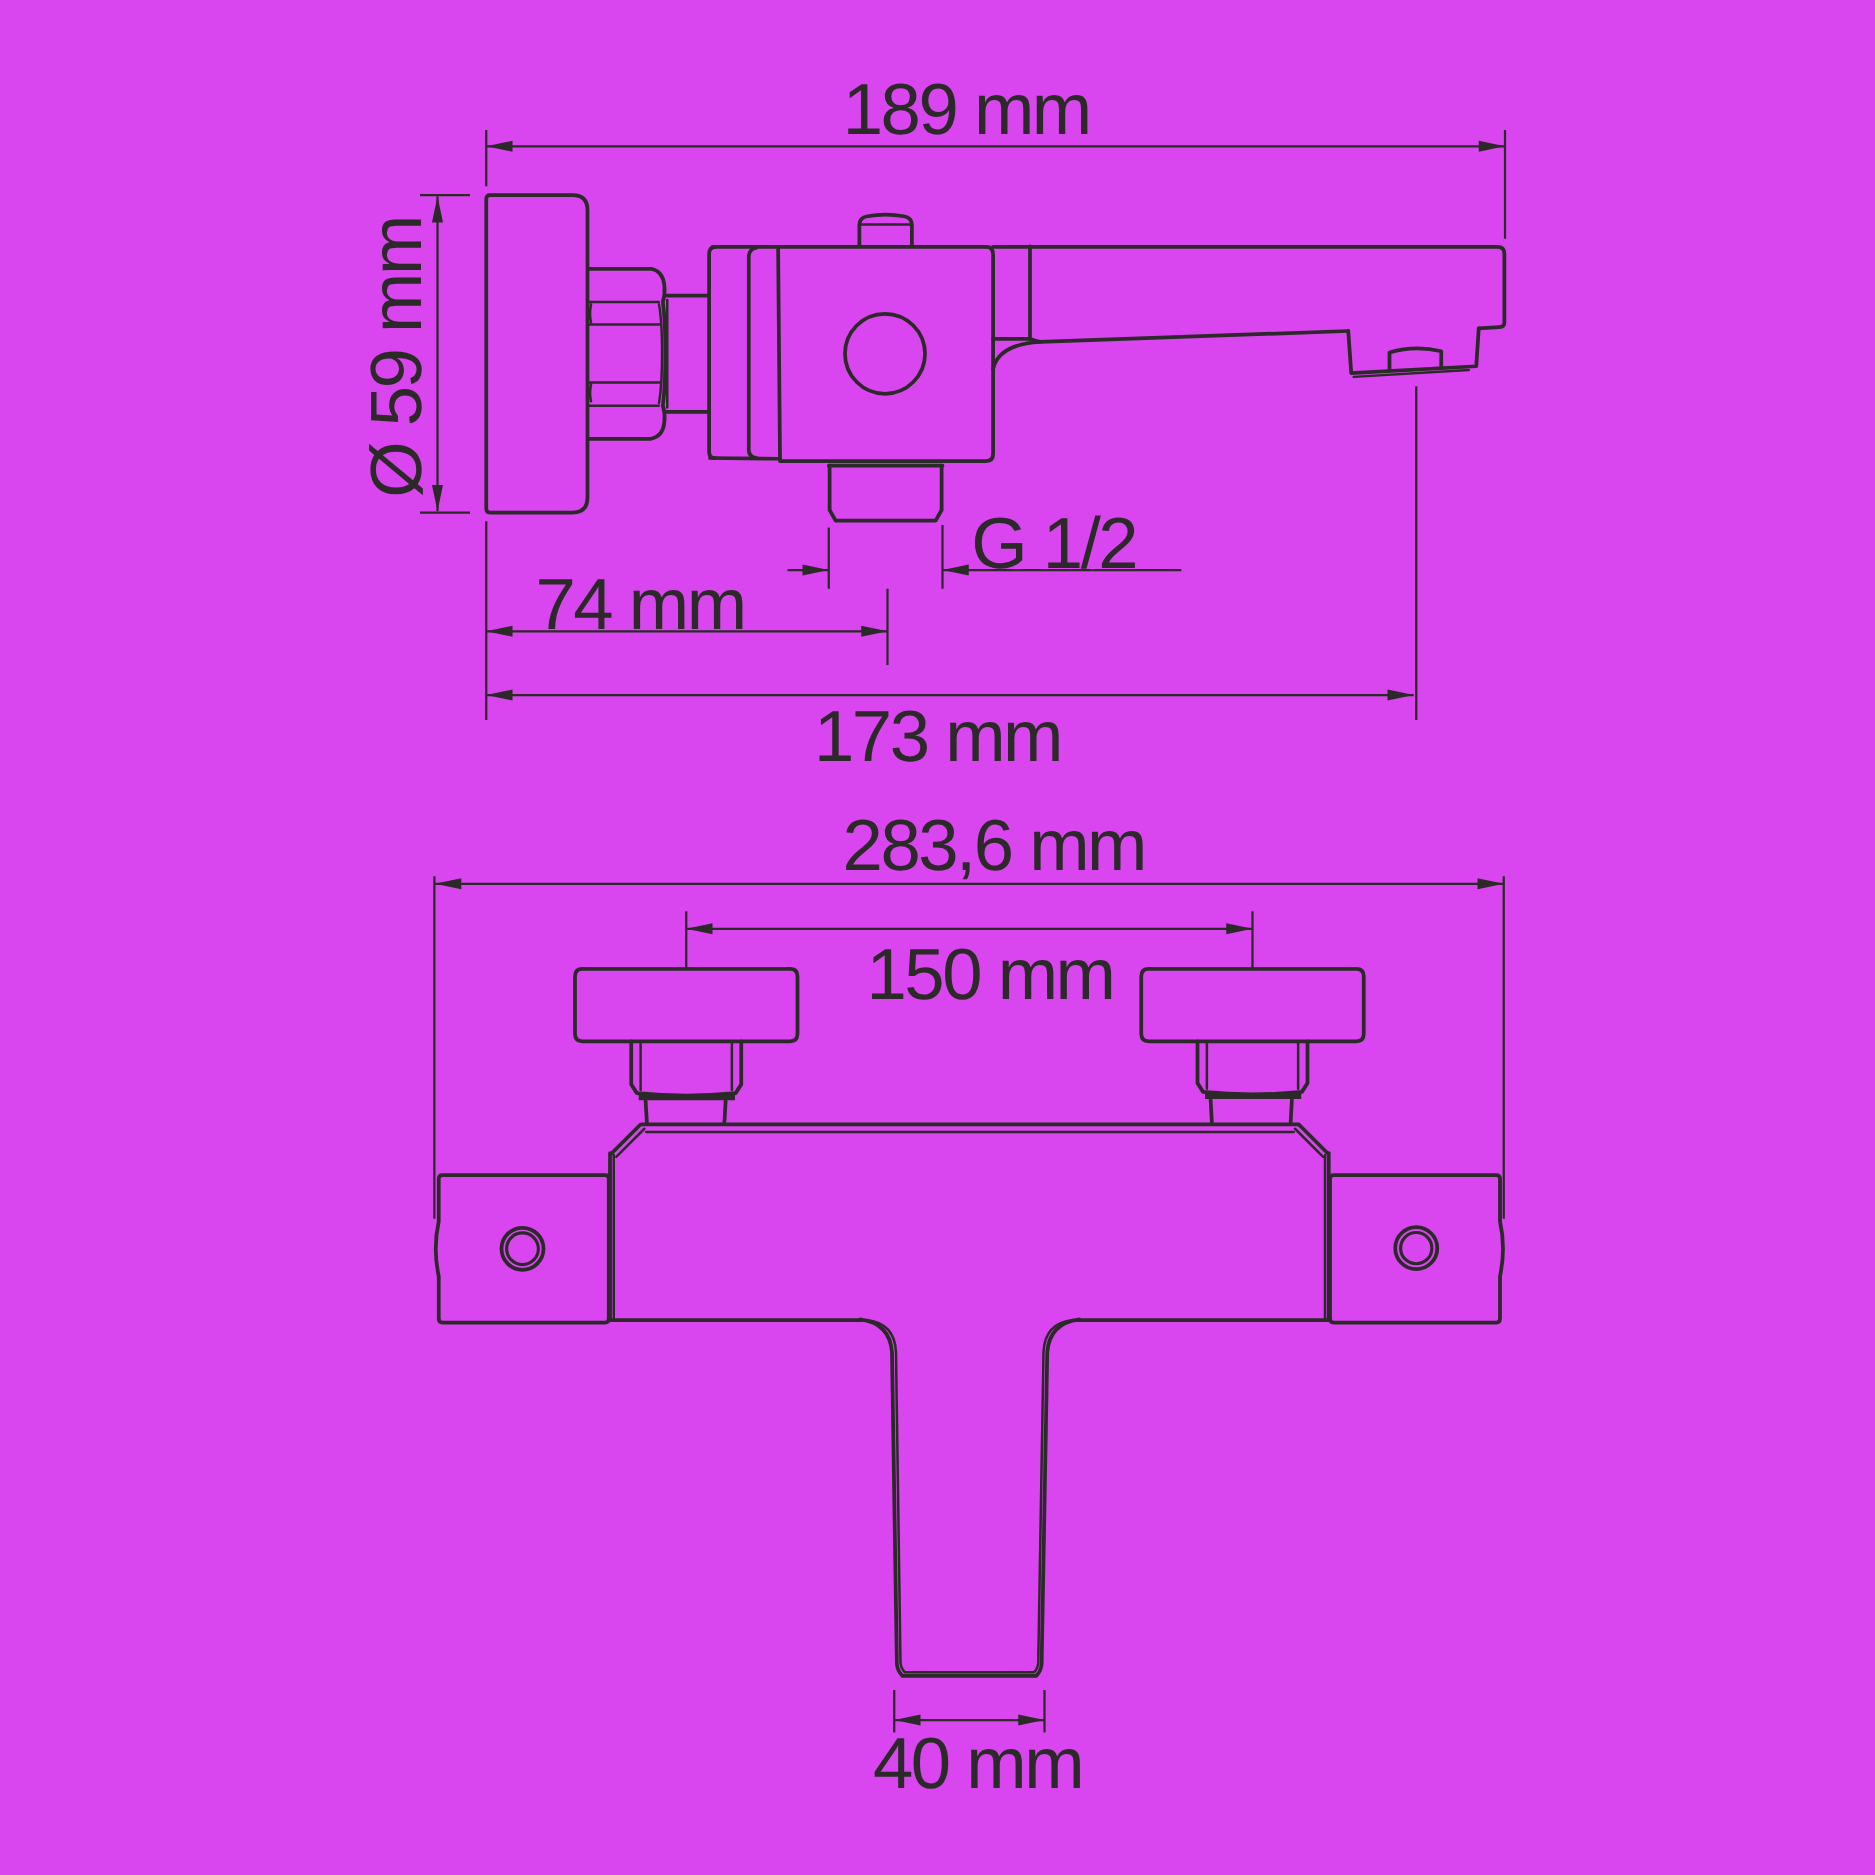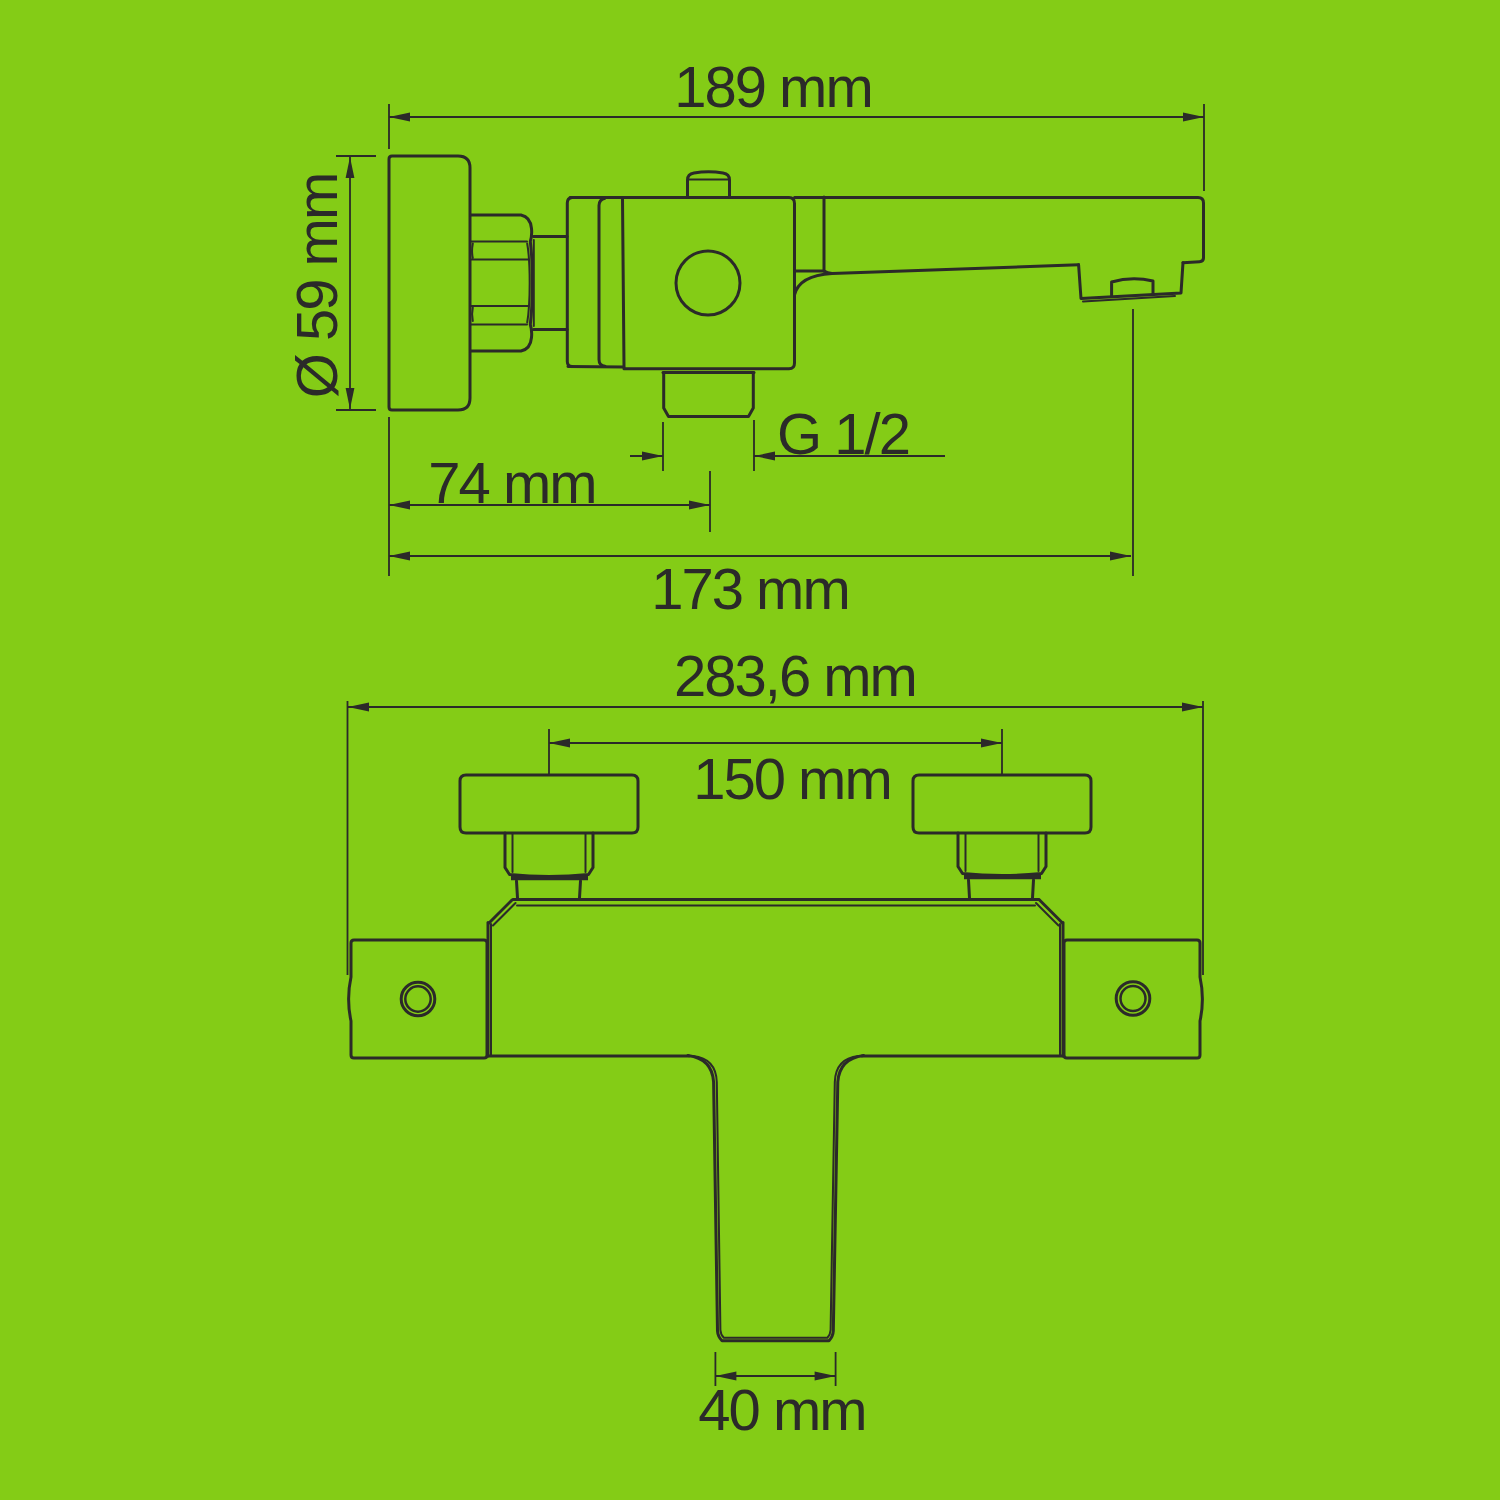--- a/index.html
+++ b/index.html
@@ -1,16 +1,16 @@
 <!DOCTYPE html>
 <html><head>
 <meta charset="utf-8">
 <style>
 html,body{margin:0;padding:0;background:#ffffff;}
-#page{width:1500px;height:1500px;background:#84cc16;position:relative;}
+#page{width:1500px;height:1500px;background:#d946ef;position:relative;}
 text{font-family:"Liberation Sans",sans-serif;fill:#2b2a29;font-size:58px;letter-spacing:-2px;}
 .o{stroke:#2b2a29;fill:none;stroke-width:3;stroke-linecap:round;stroke-linejoin:round;}
 .t{stroke:#2b2a29;fill:none;stroke-width:2;stroke-linecap:round;stroke-linejoin:round;}
 .d{stroke:#2b2a29;fill:none;stroke-width:1.8;stroke-linecap:butt;}
 .a{fill:#2b2a29;stroke:none;}
 </style>
 </head>
 <body>
 <div id="page">
 <svg width="1500" height="1500" viewBox="0 0 1500 1500" xmlns="http://www.w3.org/2000/svg">

